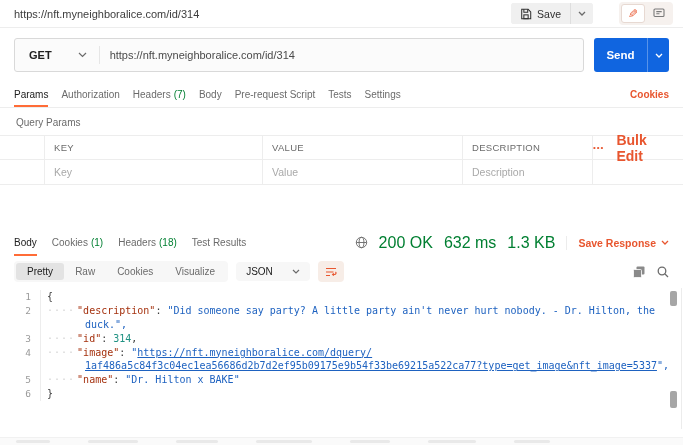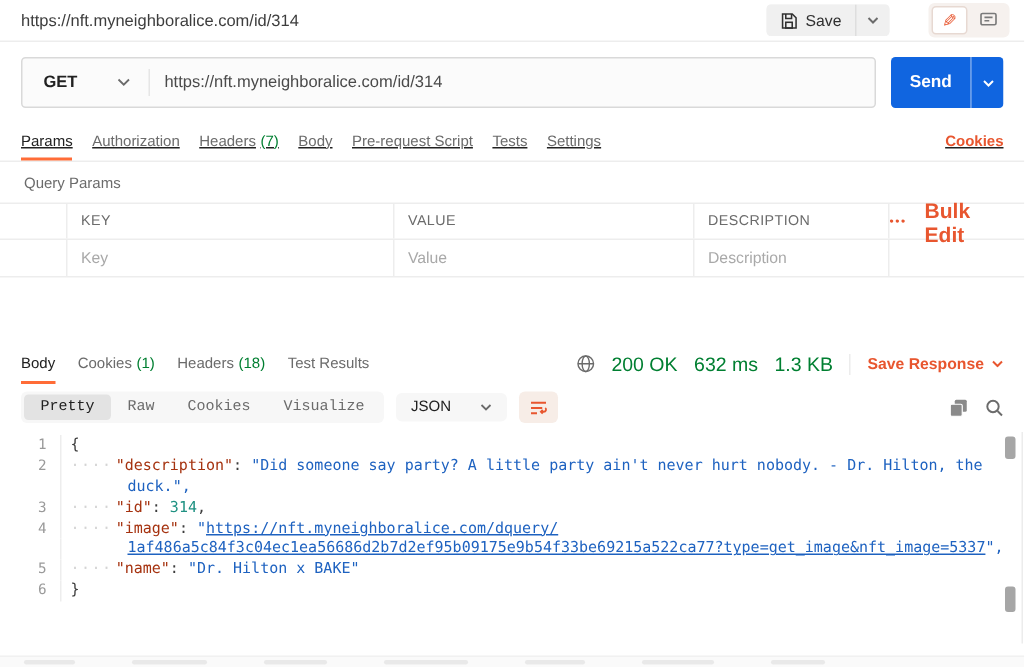--- a/index.html
+++ b/index.html
@@ -23,21 +23,21 @@
   .url-row { display:flex; align-items:center; padding:10px 14px 9px 14px; gap:10px; flex:0 0 auto; }
   .method-url { flex:1; height:34px; background:#fbfbfb; border:1px solid #d9d9d9; border-radius:3px; display:flex; align-items:center; }
   .method { display:flex; align-items:center; gap:26px; background:transparent; border:none; padding:0 12px 0 14px; font-size:11px; font-weight:bold; color:#212121; cursor:pointer; font-family:inherit; }
   .method-sep { width:1px; height:18px; background:#e6e6e6; }
   .url-input { flex:1; border:none; background:transparent; font-size:11px; color:#4a4a4a; padding:0 10px; outline:none; font-family:inherit; }
   .send-split { display:flex; height:34px; border-radius:3px; overflow:hidden; flex:0 0 auto; }
   .send-btn { width:53px; background:#1065e0; color:#fff; border:none; font-size:11.5px; font-weight:bold; cursor:pointer; font-family:inherit; }
   .send-chev { width:22px; background:#1065e0; border:none; border-left:1px solid rgba(255,255,255,.3); display:flex; align-items:center; justify-content:center; cursor:pointer; }
 
   
-  .req-tabs { display:flex; align-items:center; gap:13px; padding:0 14px; height:27px; border-bottom:1px solid #ededed; flex:0 0 auto;text-decoration:underline; }
+  .req-tabs { display:flex; align-items:center; gap:13px; padding:0 14px; height:27px; border-bottom:1px solid #ededed; flex:0 0 auto; }
   .rtab { font-size:10px; color:#6b6b6b; height:100%; display:flex; align-items:center; cursor:pointer; border-bottom:2px solid transparent; padding-top:2px; white-space:nowrap; }
   .rtab.active { color:#212121; border-bottom-color:#ff6c37; }
   .badge { color:#007f31; margin-left:3px; }
   .cookies-link { margin-left:auto; font-size:10px; font-weight:bold; color:#e8562f; cursor:pointer; }
 
   
   .qp-label { font-size:10px; color:#6b6b6b; padding:9px 16px 7px 16px; flex:0 0 auto; }
   .param-table { flex:0 0 auto; }
   .pt-row { display:flex; align-items:stretch; border-top:1px solid #ededed; }
   .pt-row:last-child { border-bottom:1px solid #ededed; }
@@ -52,28 +52,28 @@
   .more-icon { font-size:8px; color:#e8562f; letter-spacing:1px; cursor:pointer; }
   .bulk-edit { font-size:14px; font-weight:bold; color:#e8562f; cursor:pointer; }
   .cell-input { border:none; background:transparent; outline:none; font-size:10.5px; width:95%; font-family:inherit; color:#212121; }
   .cell-input::placeholder { color:#a9a9a9; }
 
   .panel-gap { height:44px; flex:0 0 auto; }
 
   
   .resp-tabs { display:flex; align-items:center; gap:15px; padding:0 14px; height:27px; flex:0 0 auto; }
   .meta { margin-left:auto; display:flex; align-items:center; gap:11px; }
-  .meta .green { font-size:13px; color:#007f31; white-space:nowrap; }
+  .meta .green { font-size:16px; color:#007f31; white-space:nowrap; }
   .meta-sep { width:1px; height:14px; background:#ececec; }
   .save-resp { display:flex; align-items:center; gap:5px; font-size:10.5px; font-weight:bold; color:#e8562f; cursor:pointer; white-space:nowrap; }
 
   
   .viewer-bar { display:flex; align-items:center; padding:5px 14px 6px 14px; gap:8px; flex:0 0 auto; }
   .modes { display:flex; background:#f7f7f7; border-radius:4px; padding:2px; }
-  .mode { border:none; background:transparent; font-size:10px; color:#6b6b6b; padding:3px 11px; border-radius:3px; cursor:pointer; font-family:Liberation Mono, monospace; white-space:nowrap; }
+  .mode { border:none; background:transparent; font-size:10px; color:#6b6b6b; padding:3px 11px; border-radius:3px; cursor:pointer; font-family:Liberation Sans, sans-serif; white-space:nowrap; }
   .mode.active { background:#e3e3e3; color:#212121; }
   .fmt-select { display:flex; align-items:center; gap:19px; background:#f7f7f7; border:none; border-radius:4px; padding:4px 10px; font-size:10px; color:#212121; cursor:pointer; font-family:inherit; }
   .wrap-btn { background:#f7ede7; border:none; border-radius:4px; width:26px; height:21px; display:flex; align-items:center; justify-content:center; cursor:pointer; }
   .viewer-right { margin-left:auto; display:flex; align-items:center; gap:12px; }
   .icon-btn { background:transparent; border:none; cursor:pointer; display:flex; align-items:center; }
 
   
   .code-area { position:relative; flex:1; font-family:"DejaVu Sans Mono", monospace; font-size:10px; padding-top:2px; overflow:hidden; }
   .crow { display:flex; line-height:13.9px; height:13.9px; }
   .ln { width:40px; flex:0 0 auto; text-align:right; padding-right:9px; color:#9a9a9a; font-size:9.5px; }

